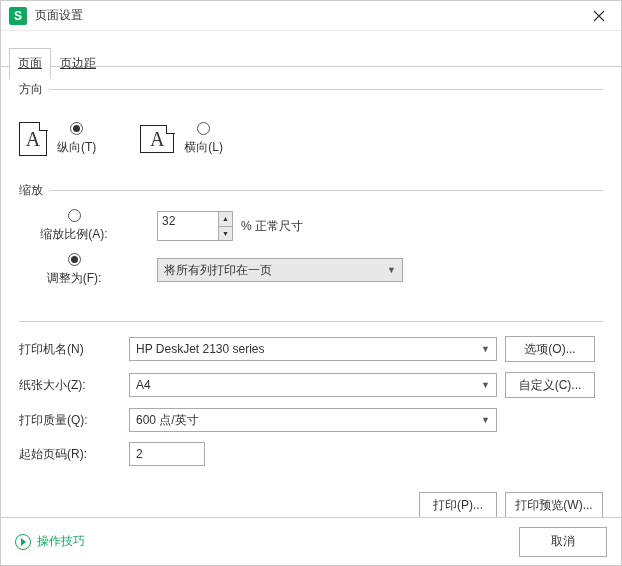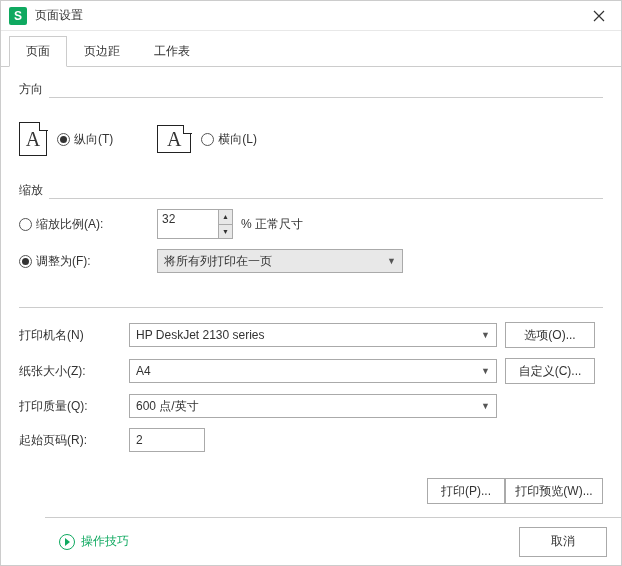--- a/index.html
+++ b/index.html
@@ -40,38 +40,39 @@
     font-size: 14px;
     cursor: pointer;
   }
   .tabs {
     display: flex;
     border-bottom: 1px solid #ccc;
     padding: 0 8px;
     margin-top: 4px;
   }
   .tab {
-    padding: 6px 16px;
+    padding: 6px 8px;
     cursor: pointer;
     border: 1px solid transparent;
     border-bottom: none;
     position: relative;
-    top: 1px;
+    top: 13px;
+    text-decoration: underline;
   }
   .tab.active {
     border-color: #ccc;
     background: #fff;
     border-bottom: 1px solid #fff;
   }
   .content {
     padding: 10px 18px;
   }
   .group-label {
     display: flex;
-    align-items: flex-end;
+    align-items: center;
     margin: 4px 0 10px 0;
   }
   .group-label .text { margin-right: 6px; }
   .group-label .line {
     flex: 1;
     height: 1px;
     background: #ccc;
   }
   .full-line { height:1px; background:#ccc; margin: 6px 0 14px 0; }
   .orient-row {
@@ -96,20 +97,21 @@
     width: 8px; height: 8px;
     background: #fff;
     border-left: 1.5px solid #222;
     border-bottom: 1.5px solid #222;
   }
   .radio-wrap {
     display: inline-flex;
     align-items: center;
     gap: 4px;
     cursor: pointer;
+    flex-direction: column;
   }
   .radio-circle {
     width: 13px; height: 13px;
     border: 1px solid #555;
     border-radius: 50%;
     display: inline-flex;
     align-items: center; justify-content: center;
   }
   .radio-circle.checked::after {
     content:"";
@@ -174,32 +176,31 @@
     padding: 0 0;
     display: inline-flex;
     align-items: center;
     justify-content: center;
     cursor: pointer;
     min-width: 78px;
   }
   .btn-row-right {
     display:flex;
     justify-content:flex-end;
-    gap:0;
+    gap:8px;
     padding: 6px 18px 0 0;
   }
   .footer {
     position: absolute;
     bottom: 0; left: 0; right: 0;
     height: 48px;
     border-top: 1px solid #ccc;
     display: flex;
     align-items: center;
     padding: 0 14px;
-    margin-left: 44px;
   }
   .tips {
     display: flex; align-items: center; gap: 6px;
     color: #0fa960;
     cursor: pointer;
   }
   .tips .circle {
     width: 16px; height:16px; border:1.5px solid #0fa960; border-radius:50%;
     display:flex;align-items:center;justify-content:center;
   }
@@ -219,21 +220,20 @@
   <div class="close">
     <svg width="12" height="12" viewBox="0 0 12 12">
         <path d="M1 1 L11 11 M11 1 L1 11" stroke="#333" stroke-width="1.2"></path>
       </svg>
   </div>
 </div>
 
 <div class="tabs">
   <div class="tab active">页面</div>
   <div class="tab">页边距</div>
-  <div class="tab">工作表</div>
 </div>
 
 <div class="content">
 
   <div class="group-label">
     <span class="text">方向</span>
     <span class="line"></span>
   </div>
 
   <div class="orient-row">

